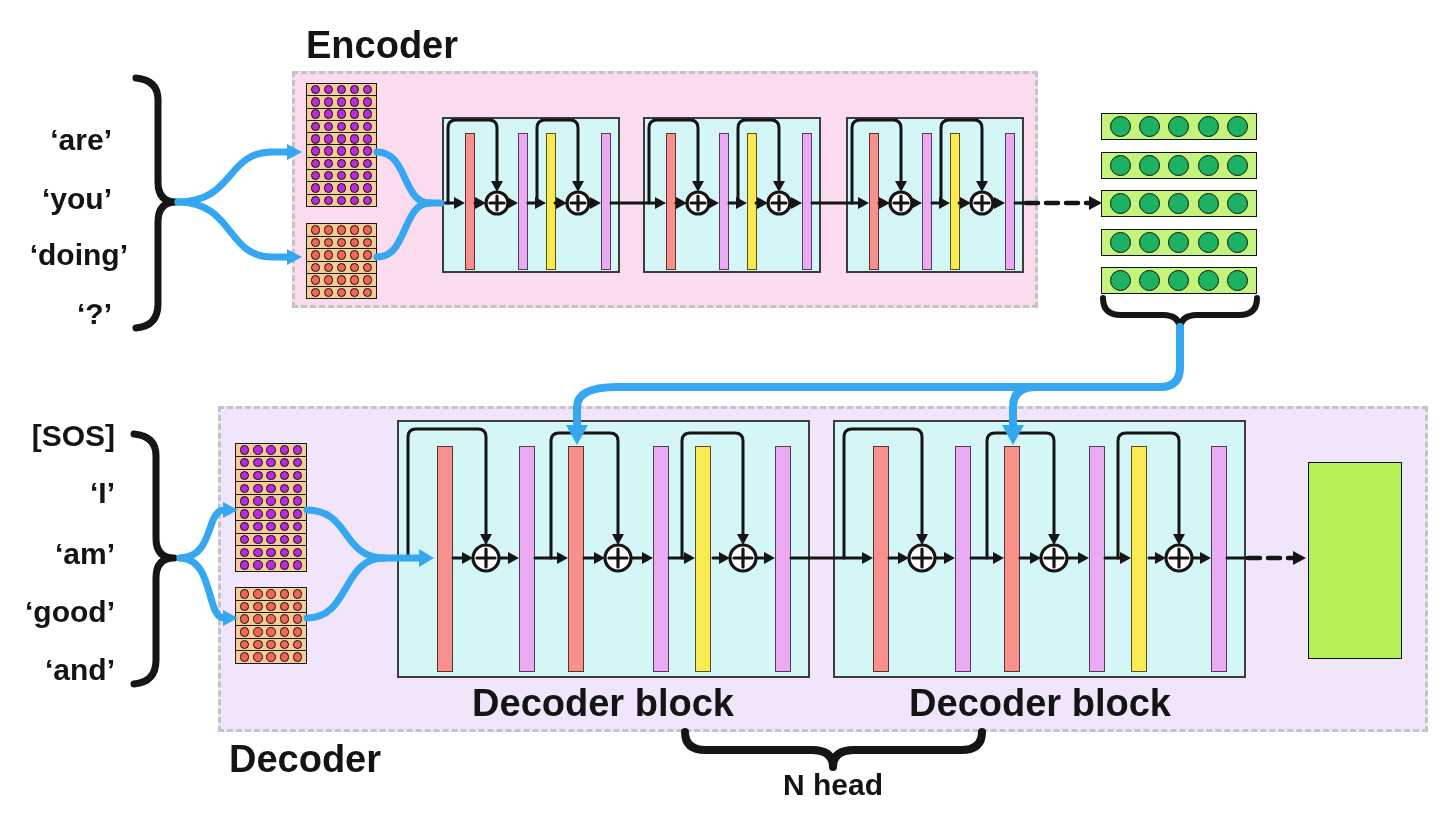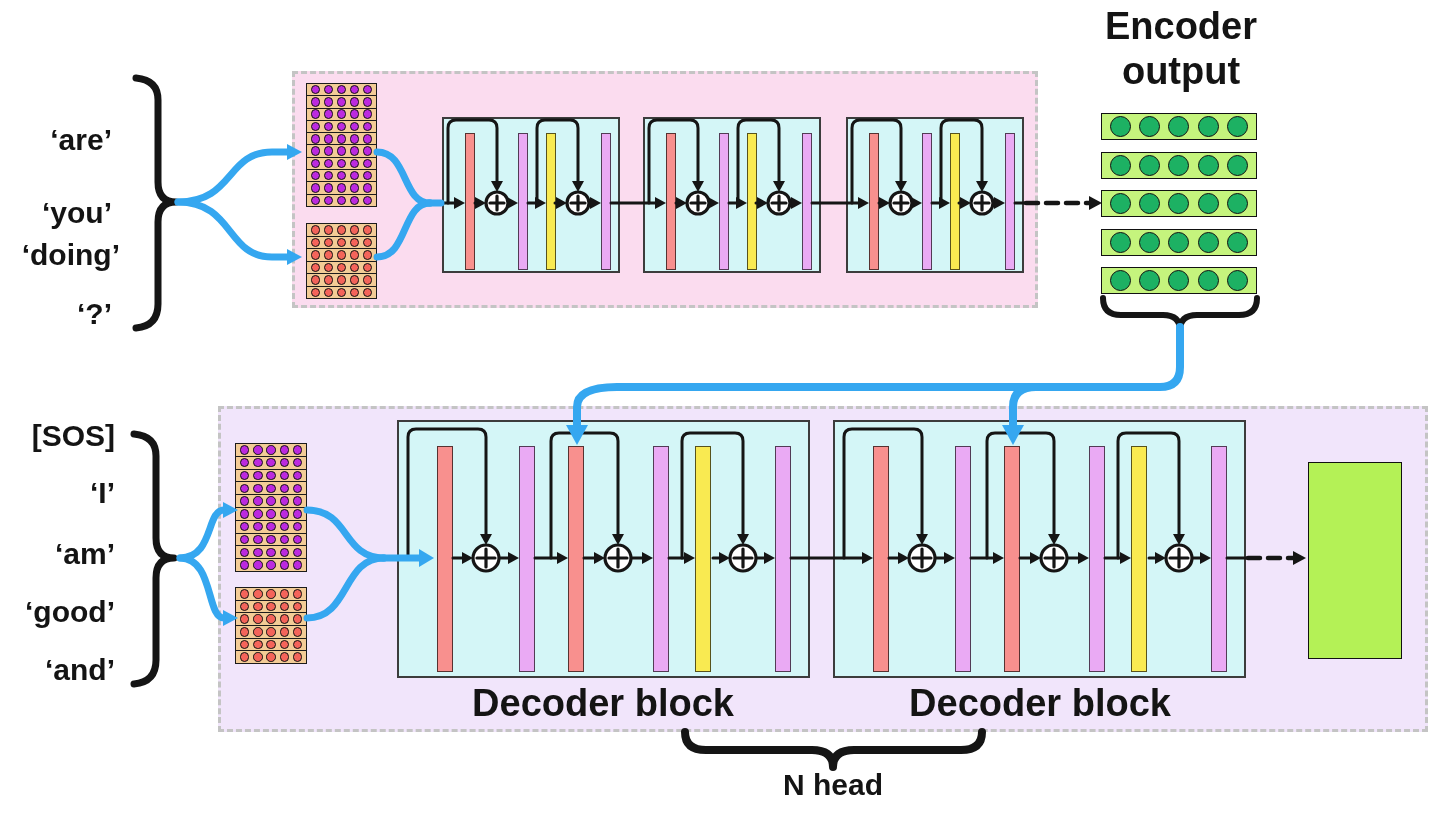--- a/index.html
+++ b/index.html
@@ -450,29 +450,30 @@
       <path d="M 307,510 C 350,510 342,558 384,558" fill="none" stroke="#35a7f0" stroke-width="7" stroke-linecap="round" stroke-linejoin="round"></path>
       <path d="M 307,618 C 350,618 342,558 384,558" fill="none" stroke="#35a7f0" stroke-width="7" stroke-linecap="round" stroke-linejoin="round"></path>
       <path d="M 383,558 L 420,558" fill="none" stroke="#35a7f0" stroke-width="7" stroke-linecap="round" stroke-linejoin="round"></path>
       <polygon points="434,558 419,549 419,567" fill="#35a7f0"></polygon>
       <path d="M 1180,327 L 1180,367 Q 1180,387 1160,387 L 617,387 Q 577,387 577,407 L 577,432" fill="none" stroke="#35a7f0" stroke-width="8" stroke-linecap="round" stroke-linejoin="round"></path>
       <polygon points="577,445 566,425 588,425" fill="#35a7f0"></polygon>
       <path d="M 1036,387 Q 1013,387 1013,407 L 1013,432" fill="none" stroke="#35a7f0" stroke-width="8" stroke-linecap="round" stroke-linejoin="round"></path>
       <polygon points="1013,445 1002,425 1024,425" fill="#35a7f0"></polygon>
     </svg>
 
-  <div class="title-wrap" style="left:1181px;top:4px;width:210px;">Encoder output</div>
+  <div class="title" style="left:382px;top:24px;">Encoder</div>
+  <div class="title" style="left:305px;top:738px;">Decoder</div>
   <div class="title" style="left:603px;top:682px;">Decoder block</div>
   <div class="title" style="left:1040px;top:682px;">Decoder block</div>
   <div class="title" style="left:833px;top:768px;font-size:30px;">N head</div>
 
   <div id="token-host">
       <div class="token" style="left: 0px; width: 112px; top: 123px;">‘are’</div>
-      <div class="token" style="left: 0px; width: 112px; top: 182px; margin-top: 14px;">‘you’</div>
-      <div class="token" style="left: 8px; width: 112px; top: 238px;">‘doing’</div>
+      <div class="token" style="left: 0px; width: 112px; top: 182px;">‘you’</div>
+      <div class="token" style="left: 16px; width: 112px; top: 238px;">‘doing’</div>
       <div class="token" style="left: 0px; width: 112px; top: 297px;">‘?’</div>
       <div class="token" style="left: 0px; width: 115px; top: 419px;">[SOS]</div>
       <div class="token" style="left: 0px; width: 115px; top: 476px;">‘I’</div>
       <div class="token" style="left: 0px; width: 115px; top: 537px;">‘am’</div>
       <div class="token" style="left: 0px; width: 115px; top: 595px;">‘good’</div>
       <div class="token" style="left: 0px; width: 115px; top: 653px;">‘and’</div>
     </div>
 <div class="vec-row" style="left: 1101px; top: 113px; width: 156px; height: 27px; background: rgb(197, 244, 125);">
       <div class="dot" style="width: 21px; height: 21px; background: rgb(29, 177, 99);"></div>
       <div class="dot" style="width: 21px; height: 21px; background: rgb(29, 177, 99);"></div>

